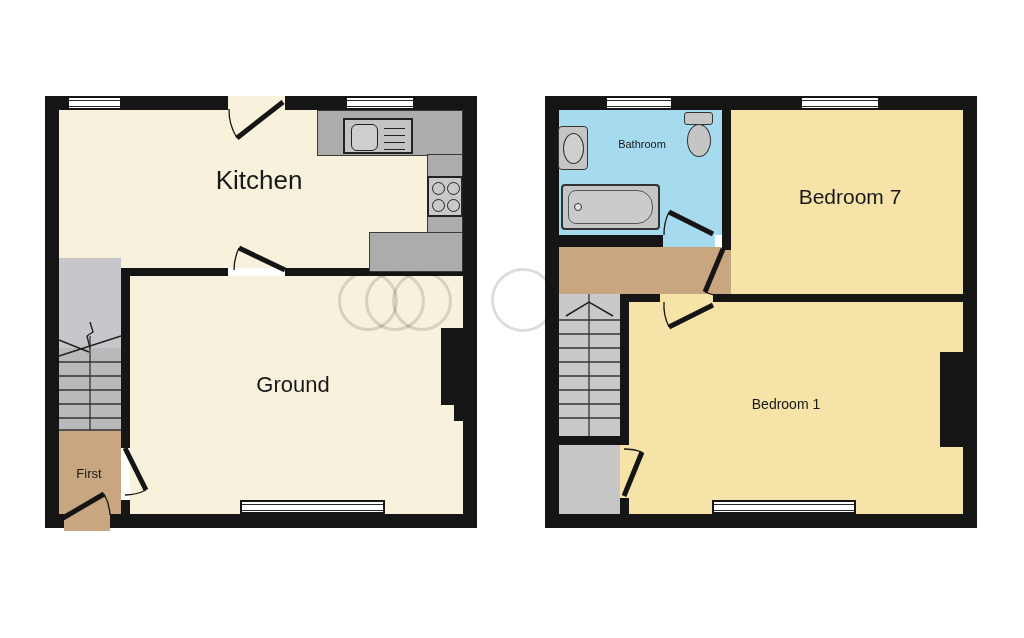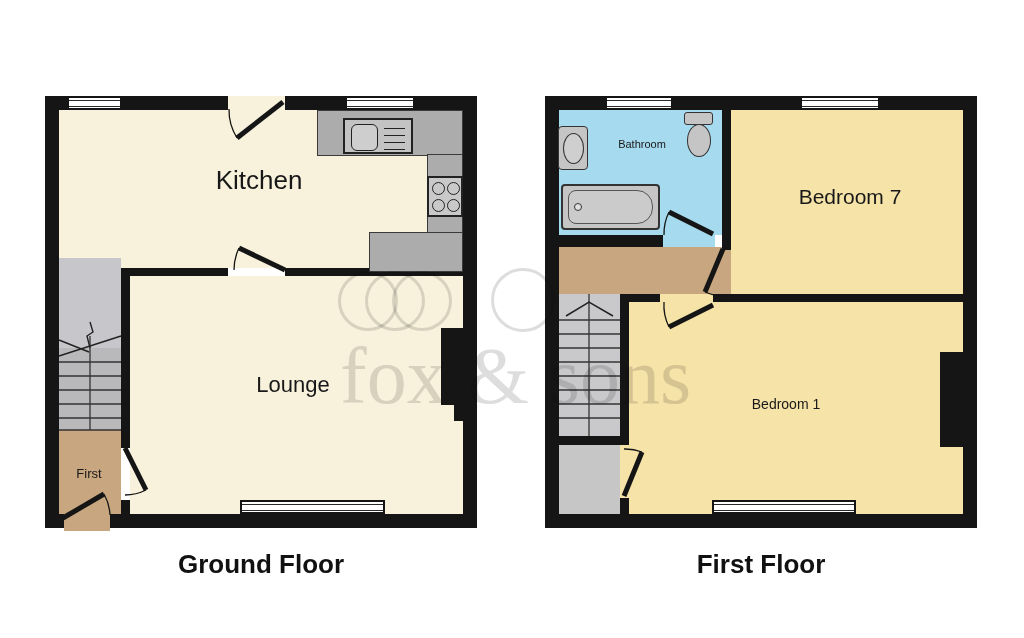--- a/index.html
+++ b/index.html
@@ -119,21 +119,21 @@
         <path d="M80 352 L101 394" stroke-width="5"></path>
         <path d="M101 394 A47 47 0 0 1 80 399" stroke-width="1.3"></path>
       </g>
       <g stroke="#151515" fill="none">
         <path d="M18 422 L59 398" stroke-width="5"></path>
         <path d="M59 398 A47 47 0 0 1 65 419" stroke-width="1.3"></path>
       </g>
     </svg>
 
     <div class="lbl" style="left:214px;top:84px;font-size:26px">Kitchen</div>
-    <div class="lbl" style="left:248px;top:289px;font-size:22px">Lounge</div>
+    <div class="lbl" style="left:248px;top:289px;font-size:22px">Ground</div>
     <div class="lbl" style="left:44px;top:377px;font-size:13px">First</div>
   </div>
 
   <div class="plan" style="left:545px;top:96px;">
 
     <div class="rm" style="left:14px;top:14px;width:163px;height:125px;background:#A6DAEE"></div>
     <div class="rm" style="left:118px;top:139px;width:52px;height:12px;background:#A6DAEE"></div>
     <div class="rm" style="left:186px;top:14px;width:232px;height:184px;background:#F6E3A8"></div>
     <div class="rm" style="left:14px;top:151px;width:163px;height:47px;background:#C8A67F"></div>
     <div class="rm" style="left:177px;top:154px;width:9px;height:45px;background:#C8A67F"></div>
@@ -211,18 +211,15 @@
 
     <div class="lbl" style="left:97px;top:48px;font-size:11px">Bathroom</div>
     <div class="lbl" style="left:305px;top:101px;font-size:21px">Bedroom 7</div>
     <div class="lbl" style="left:241px;top:308px;font-size:14px">Bedroom 1</div>
   </div>
 
   <div class="ring" style="left:338px;top:271px;width:54px;height:54px"></div>
   <div class="ring" style="left:365px;top:271px;width:54px;height:54px"></div>
   <div class="ring" style="left:392px;top:271px;width:54px;height:54px"></div>
   <div class="ring" style="left:491px;top:268px;width:58px;height:58px"></div>
-  <div class="wm-text" style="left:340px;top:336px">fox &amp; sons</div>
-
-  <div class="floorlbl" style="left:141px;top:549px">Ground Floor</div>
-  <div class="floorlbl" style="left:641px;top:549px">First Floor</div>
+
 
 </div>
 
 </body></html>

